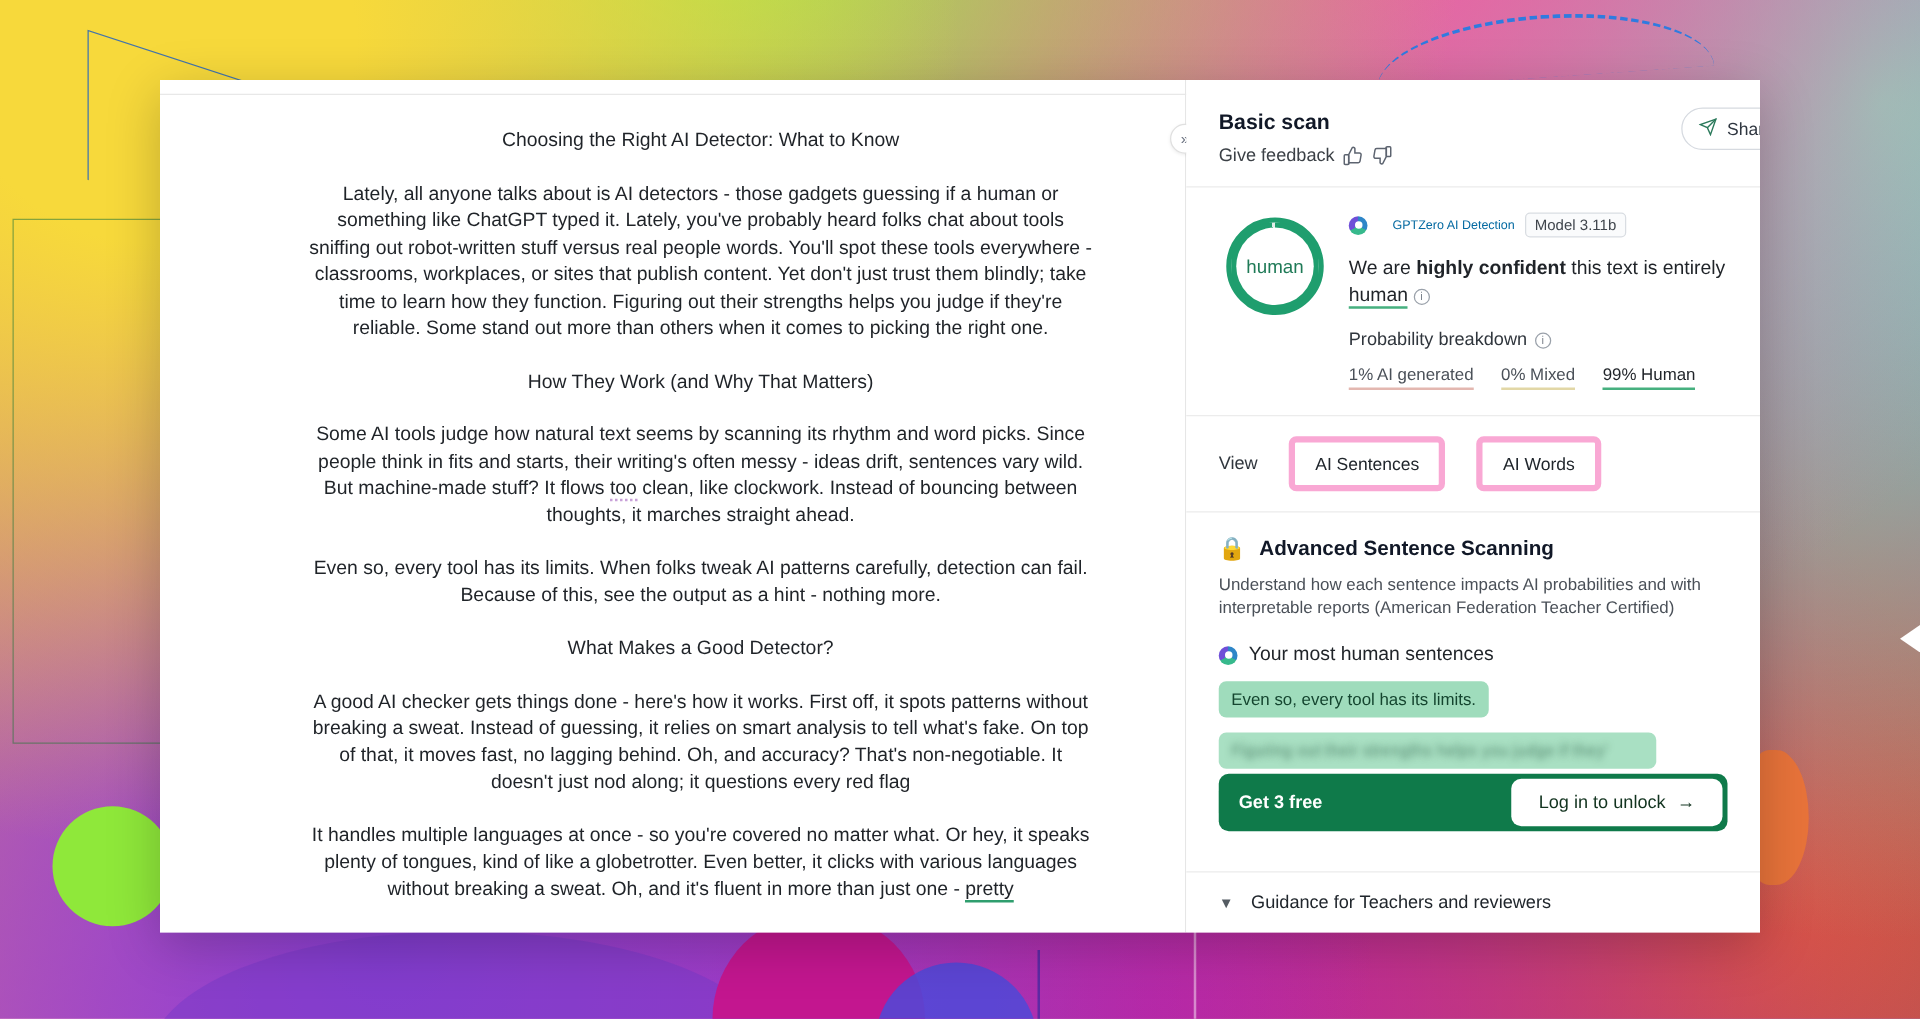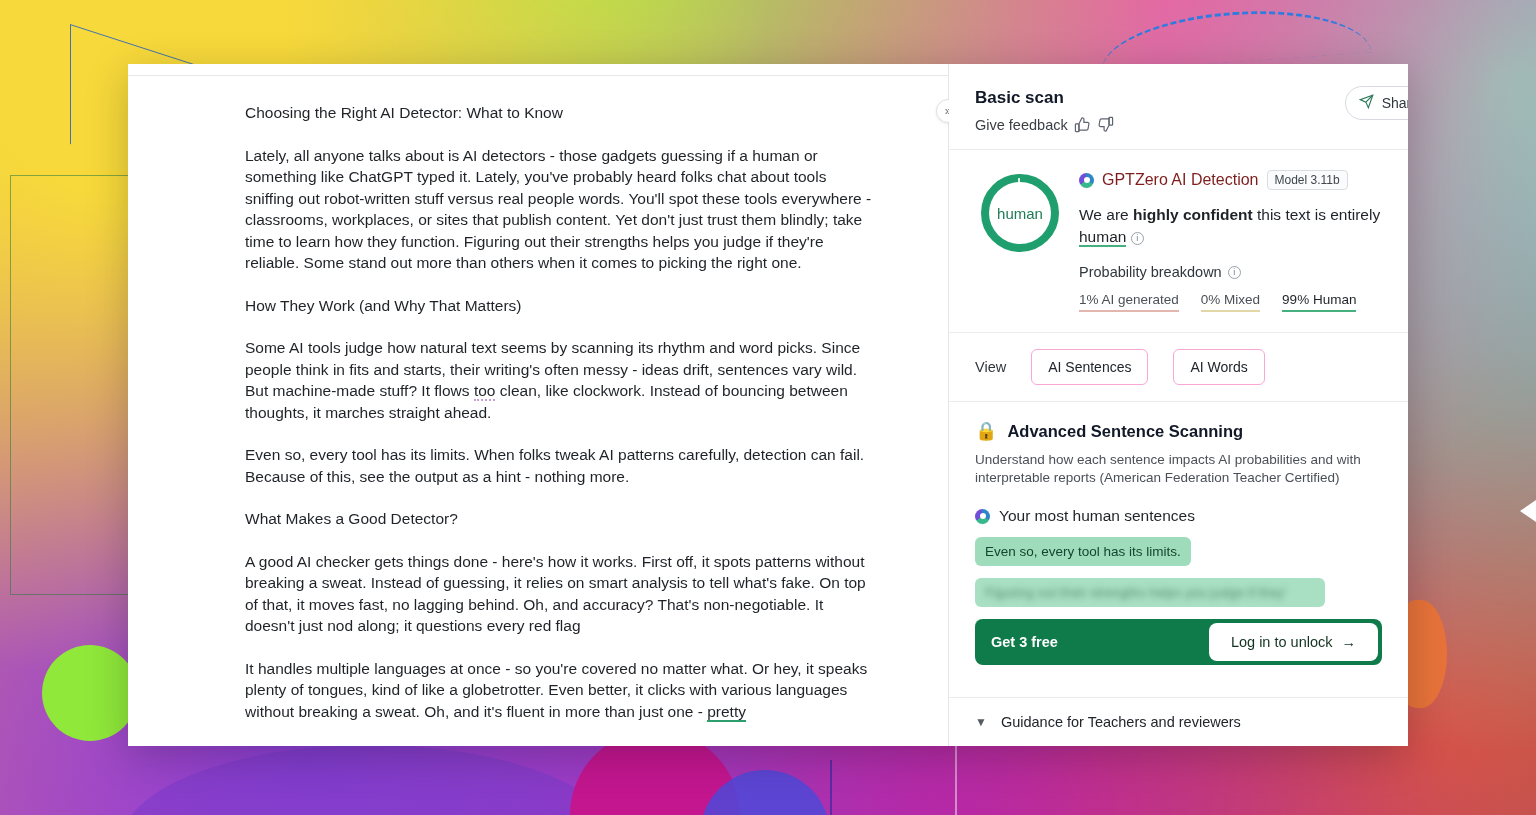--- a/index.html
+++ b/index.html
@@ -59,21 +59,21 @@
   .window {
     position: absolute; left: 128px; top: 64px; width: 1280px; height: 682px;
     background: #ffffff; overflow: hidden; display: flex;
     box-shadow: 0 10px 40px rgba(0,0,0,.22);
   }
   .topbar { position: absolute; left: 0; top: 0; right: 0; height: 12px; background: #fff; border-bottom: 1px solid #e8e8e8; }
 
   
   .editor {
     width: 820px; padding: 38px 72px 0 117px; background: #fff;
-    font-size: 15.5px; line-height: 21.5px; color: #1f2328; overflow: hidden;
+    font-size: 15.5px; line-height: 21.5px; color: #1f2328; overflow: hidden; text-align: center;
   }
   .editor p { margin-bottom: 21px; }
   .editor p.heading { margin-bottom: 21px; }
   .u-dotted { border-bottom: 2px dotted #c8a0d8; }
   .u-green { border-bottom: 2px solid #2f9e6e; }
 
   
   .divider { width: 1px; background: #e6e6e6; position: relative; }
   .collapse-btn {
     position: absolute; left: -12px; top: 35px; width: 24px; height: 24px;
@@ -112,21 +112,21 @@
   .gauge span { position: relative; z-index: 1; }
 
   .result-body { flex: 1; }
   .brand-row { display: flex; align-items: center; gap: 8px; }
   .brand-mark {
     width: 15px; height: 15px; border-radius: 50%;
     background: conic-gradient(#2e86c8 0 33%, #37b98c 33% 66%, #6f4fd8 66% 100%);
     position: relative;
   }
   .brand-mark::after { content:""; position:absolute; inset:4.5px; border-radius:50%; background:#fff; }
-  .brand-name { font-size: 16px; color: #7f1d1d; }
+  .brand-name { font-size: 10px; color: #0369a1; margin-left: 12px; }
   .model-chip {
     font-size: 12px; color: #40464d; border: 1px solid #d9dde2;
     border-radius: 4px; padding: 2px 7px; background: #fafbfc;
   }
   .verdict { margin-top: 14px; font-size: 15.5px; color: #1f2328; line-height: 22px; }
   .verdict b { font-weight: 700; }
   .verdict .human-link { color: #1f2328; border-bottom: 2px solid #46b07f; }
   .info-i {
     display: inline-flex; width: 13px; height: 13px; border-radius: 50%;
     border: 1px solid #9aa1aa; color: #7b828b; font-size: 9px; line-height: 11px;
@@ -138,21 +138,21 @@
   .prob-ai { color: #4a5058; border-bottom: 2px solid #e3b7b0; }
   .prob-mixed { color: #4a5058; border-bottom: 2px solid #e2d7a6; }
   .prob-human { color: #1f2328; border-bottom: 2px solid #46b07f; }
 
   .view-row {
     border-top: 1px solid #ececec; padding: 16px 26px;
     display: flex; align-items: center; gap: 25px;
   }
   .view-label { font-size: 14.5px; color: #30363d; }
   .seg-btn {
-    border: 1px solid #f9a8d4; border-radius: 6px; background: #fff;
+    border: 5px solid #f9a8d4; border-radius: 6px; background: #fff;
     padding: 9px 16px; font-size: 14px; color: #20262c;
   }
 
   .adv { border-top: 1px solid #ececec; padding: 18px 26px 0 26px; flex: 1; position: relative; }
   .adv-title-row { display: flex; align-items: center; gap: 10px; }
   .lock { font-size: 18px; }
   .adv-title { font-size: 16.5px; font-weight: 700; color: #111827; }
   .adv-sub { margin-top: 9px; font-size: 13.5px; color: #4a5058; line-height: 18px; }
   .human-sent-row { margin-top: 20px; display: flex; align-items: center; gap: 9px; }
   .human-sent-title { font-size: 15.5px; color: #1f2328; }

